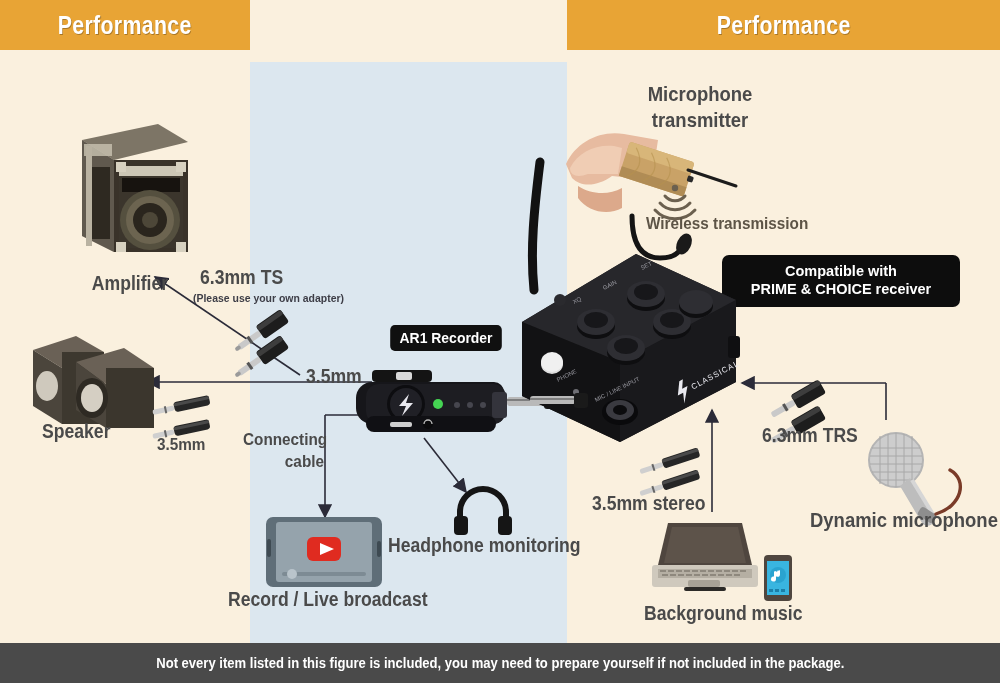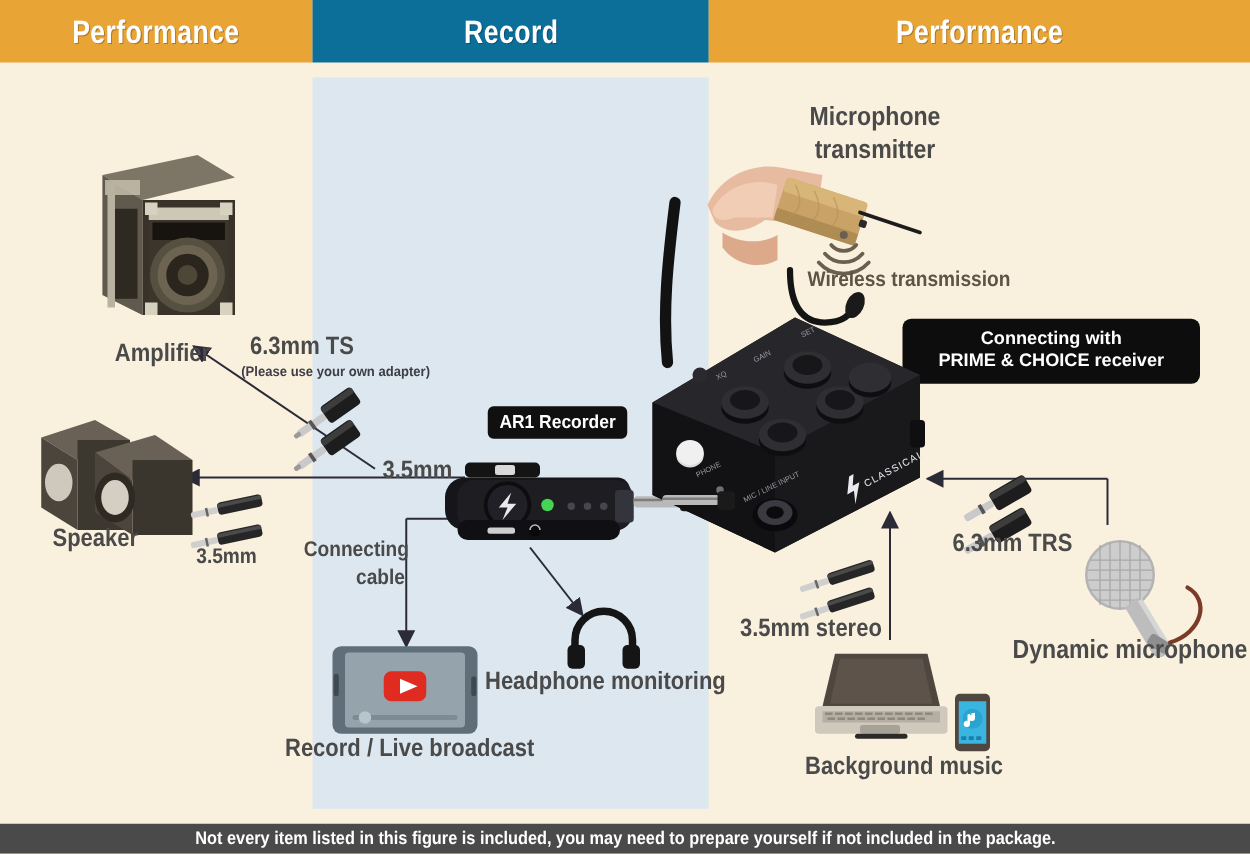--- a/index.html
+++ b/index.html
@@ -23,21 +23,21 @@
     color:#ffffff;font-size:26px;font-weight:bold;letter-spacing:.4px;
     text-shadow:1px 1px 0 rgba(0,0,0,.28);
     transform:scaleX(.82);display:inline-block;
   }
   .hdr-left{left:0;width:250px;background:#e8a435;}
   .hdr-mid{left:250px;width:317px;background:#0b6f99;}
   .hdr-right{left:567px;right:0;background:#e8a435;}
 
   
   .footer{
-    position:absolute;left:0;right:0;bottom:0;height:24px;background:#4a4a4a;
+    position:absolute;left:0;right:0;bottom:0;height:40px;background:#4a4a4a;
     display:flex;align-items:center;justify-content:center;
   }
   .footer span{
     color:#fff;font-size:14.5px;font-weight:bold;transform:scaleX(.9);
     display:inline-block;white-space:nowrap;
   }
 
   
   .lbl{position:absolute;color:#4a4a4a;font-weight:bold;white-space:nowrap;line-height:1.12;}
   .lbl.big{font-size:20px;transform:scaleX(.88);transform-origin:left center;}
@@ -64,23 +64,20 @@
 <body>
 
 <div id="stage">
 
   <div class="col-bg col-left"></div>
   <div class="col-bg col-mid"></div>
   <div class="col-bg col-right"></div>
 
   <div class="hdr hdr-left">
     <span>Performance</span>
-  </div>
-  <div class="hdr hdr-mid">
-    <span>Record</span>
   </div>
   <div class="hdr hdr-right">
     <span>Performance</span>
   </div>
 
   <svg width="1000" height="683">
     <defs>
       <marker id="ah" markerWidth="9" markerHeight="9" refX="8" refY="4.5" orient="auto">
         <path d="M0,0 L9,4.5 L0,9 z" fill="#2b2b38"></path>
       </marker>
@@ -248,21 +245,21 @@
 
   <svg class="art" style="left:652px;top:182px;" width="46" height="34">
     <circle cx="23" cy="6" r="3.2" fill="#6b604f"></circle>
     <path d="M13,14 a13,13 0 0 0 20,0" stroke="#6b604f" stroke-width="3" fill="none" stroke-linecap="round"></path>
     <path d="M8,21 a20,20 0 0 0 30,0" stroke="#6b604f" stroke-width="3" fill="none" stroke-linecap="round"></path>
     <path d="M3,28 a27,27 0 0 0 40,0" stroke="#6b604f" stroke-width="3" fill="none" stroke-linecap="round"></path>
   </svg>
   <div class="lbl mid" style="left:646px;top:214px;color:#5d5446;">Wireless transmission</div>
 
   <div class="badge-compat">
-    <div>Connecting with</div>
+    <div>Compatible with</div>
     <div>PRIME &amp; CHOICE receiver</div>
   </div>
 
   <svg class="art" style="left:500px;top:150px;" width="250" height="290">
 
     <path d="M34,140 C30,100 34,60 40,12" stroke="#121212" stroke-width="9" fill="none" stroke-linecap="round"></path>
 
     <polygon points="22,172 136,104 236,150 236,232 120,292 22,246" fill="#1c1c1f"></polygon>
     <polygon points="22,172 136,104 236,150 120,212" fill="#27272b"></polygon>
     <polygon points="22,172 120,212 120,292 22,246" fill="#121214"></polygon>

